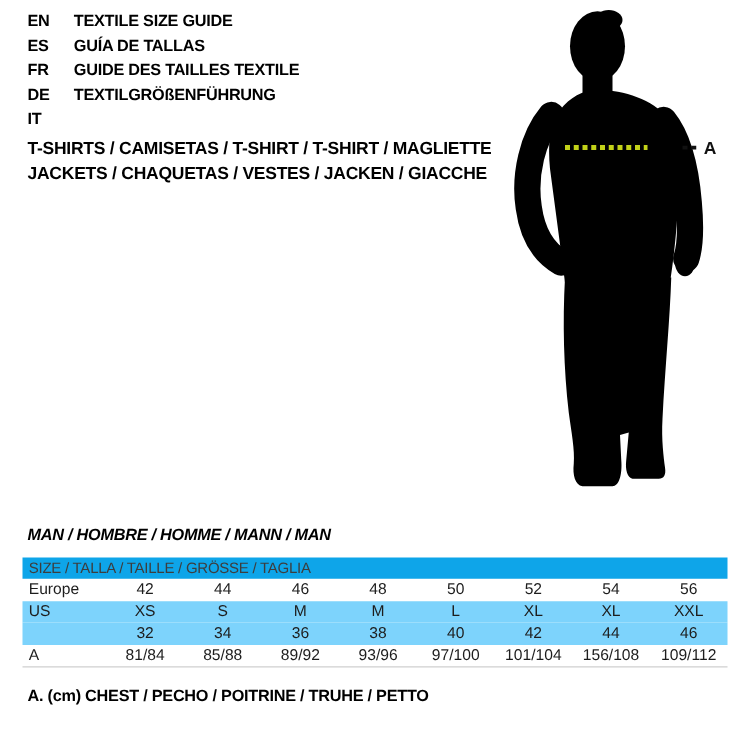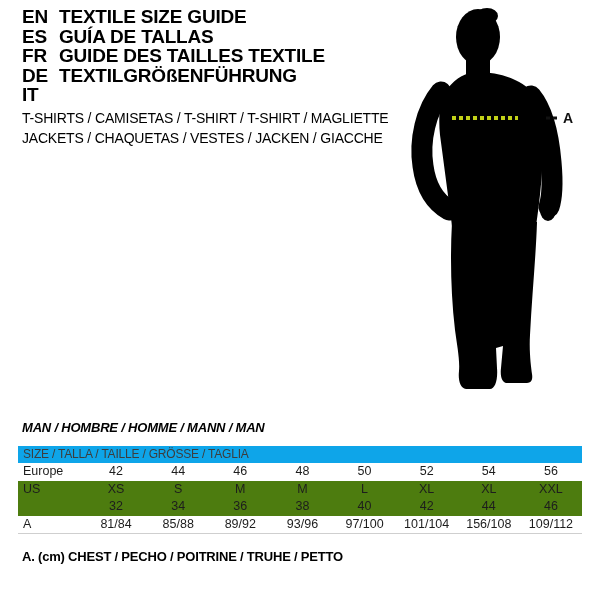--- a/index.html
+++ b/index.html
@@ -1,33 +1,33 @@
 <!DOCTYPE html>
 <html><head>
 <meta charset="utf-8">
 <style>
   html,body{margin:0;padding:0;background:#fff;}
   #page{position:relative;width:600px;height:600px;background:#ffffff;overflow:hidden;
         font-family:"Liberation Sans",sans-serif;color:#000;}
   
   .langs{position:absolute;left:22px;top:7px;}
-  .lang-row{display:flex;font-size:19px;font-weight:bold;line-height:19.5px;letter-spacing:-0.2px;}
+  .lang-row{display:flex;font-size:13px;font-weight:bold;line-height:19.5px;letter-spacing:-0.2px;}
   .lang-code{width:37px;flex:none;}
   
-  .cats{position:absolute;left:22px;top:108px;font-size:14px;font-weight:normal;line-height:20px;letter-spacing:-0.2px;}
+  .cats{position:absolute;left:22px;top:108px;font-size:14px;font-weight:bold;line-height:20px;letter-spacing:-0.2px;}
   
   .figure{position:absolute;left:395px;top:0;width:205px;height:412px;}
   
   .man-title{position:absolute;left:22px;top:420px;font-size:13px;font-weight:bold;letter-spacing:-0.2px;font-style:italic;}
   
   .size-table{position:absolute;left:18px;top:446px;width:564px;}
   .size-head{height:17px;line-height:17px;background:#0ea5e9;color:#3d3d3d;
              font-size:12px;padding-left:5px;letter-spacing:-0.2px;}
   .t-row{display:flex;height:17.5px;line-height:17.5px;font-size:12.5px;color:#1d1d1d;justify-content:center;}
-  .t-row.striped{background:#4d7c0f;}
+  .t-row.striped{background:#7dd3fc;}
   .t-row.last{border-bottom:1px solid #cfcfcf;}
   .t-label{width:62px;flex:none;padding-left:5px;text-align:left;}
   .t-cell{flex:1;text-align:center;}
   
   .footnote{position:absolute;left:22px;top:549px;font-size:13px;font-weight:bold;letter-spacing:-0.2px;}
 </style>
 </head>
 <body>
 
 <div id="page">

